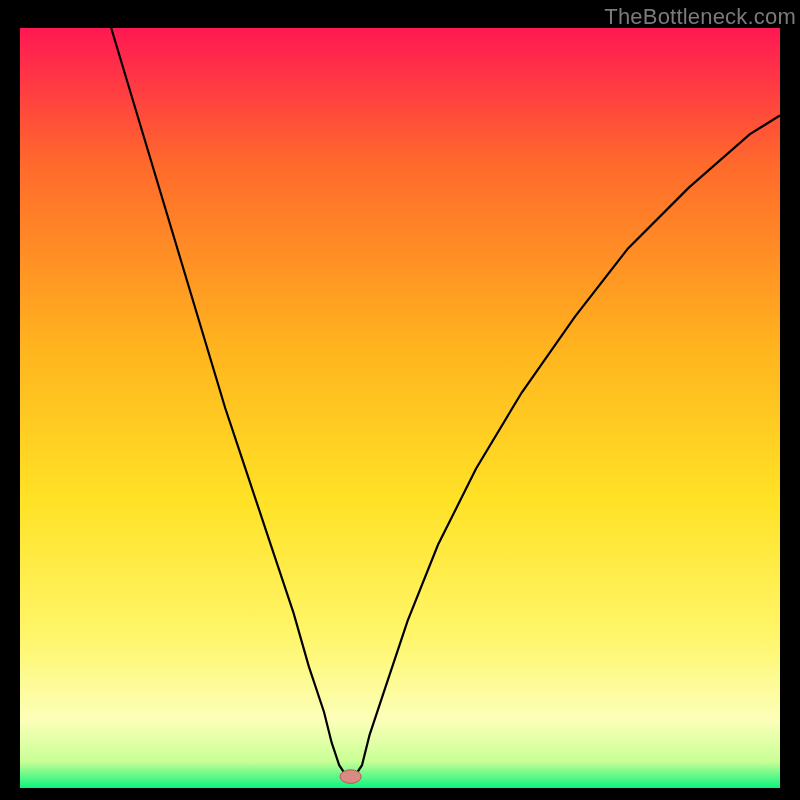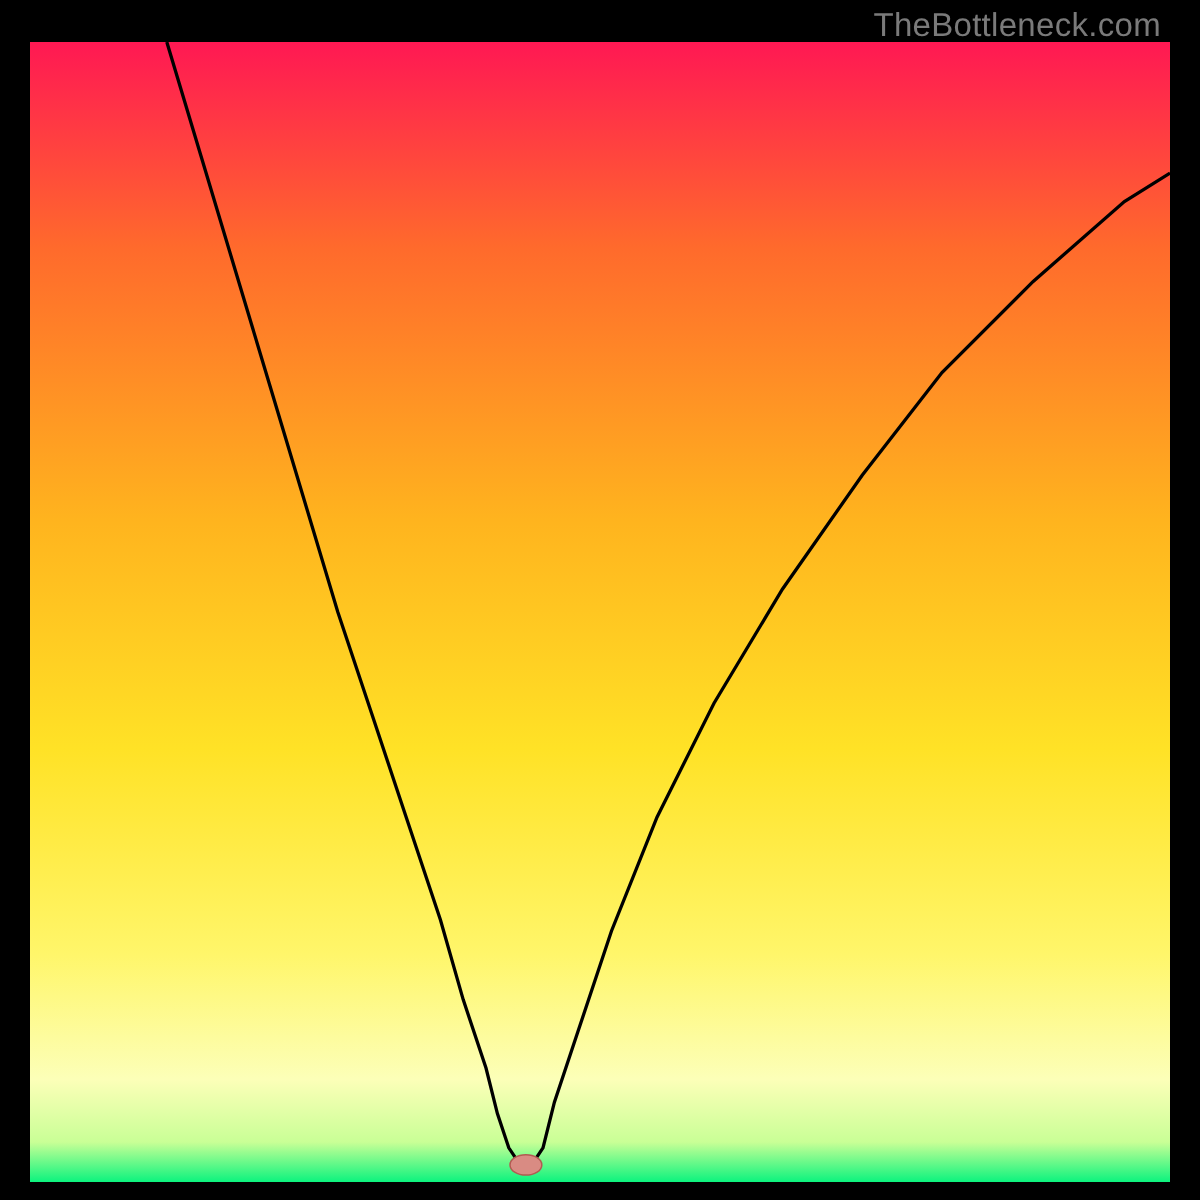--- a/index.html
+++ b/index.html
@@ -13,21 +13,21 @@
   }
   .frame {
     position: relative;
     width: 800px;
     height: 800px;
     background: #000;
   }
   .watermark {
     position: absolute;
     top: 4px;
-    right: 26px;
+    right: 4px;
     color: #7a7a7a;
     font-size: 22px;
     font-weight: 500;
     letter-spacing: 0.2px;
     z-index: 10;
   }
   .plot-area {
     position: absolute;
     left: 20px;
     top: 28px;

